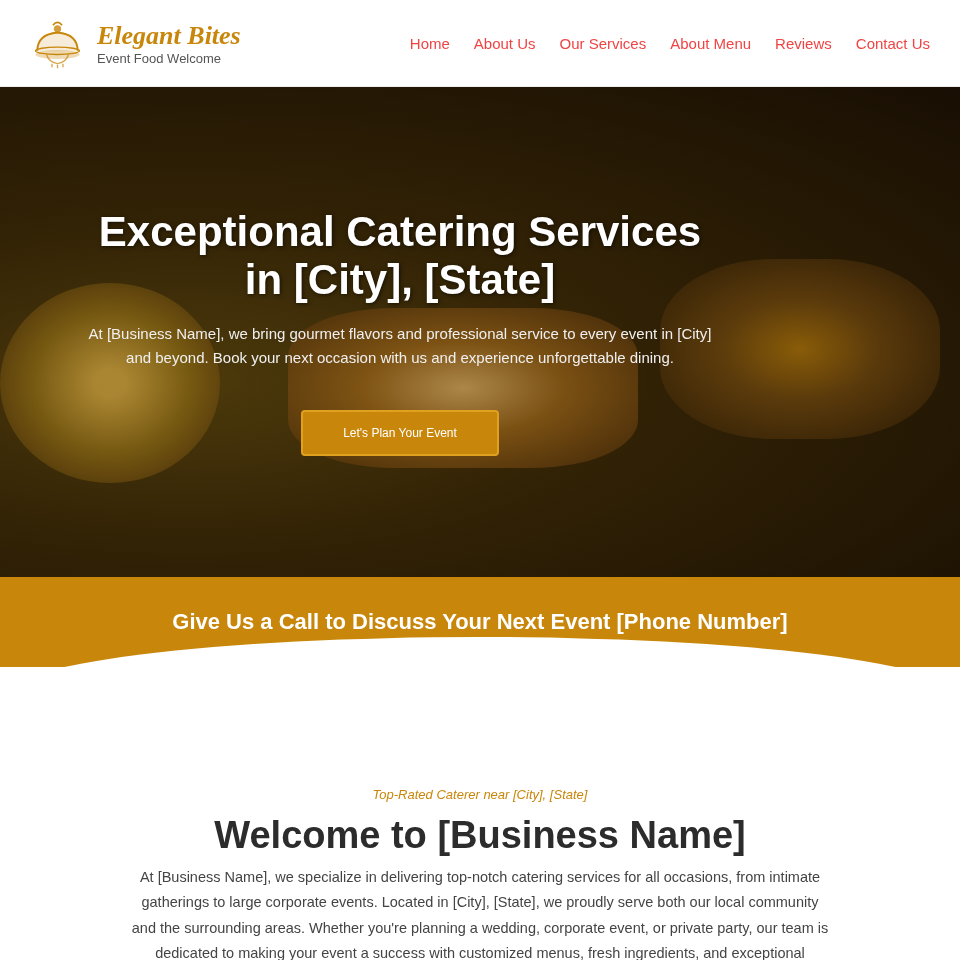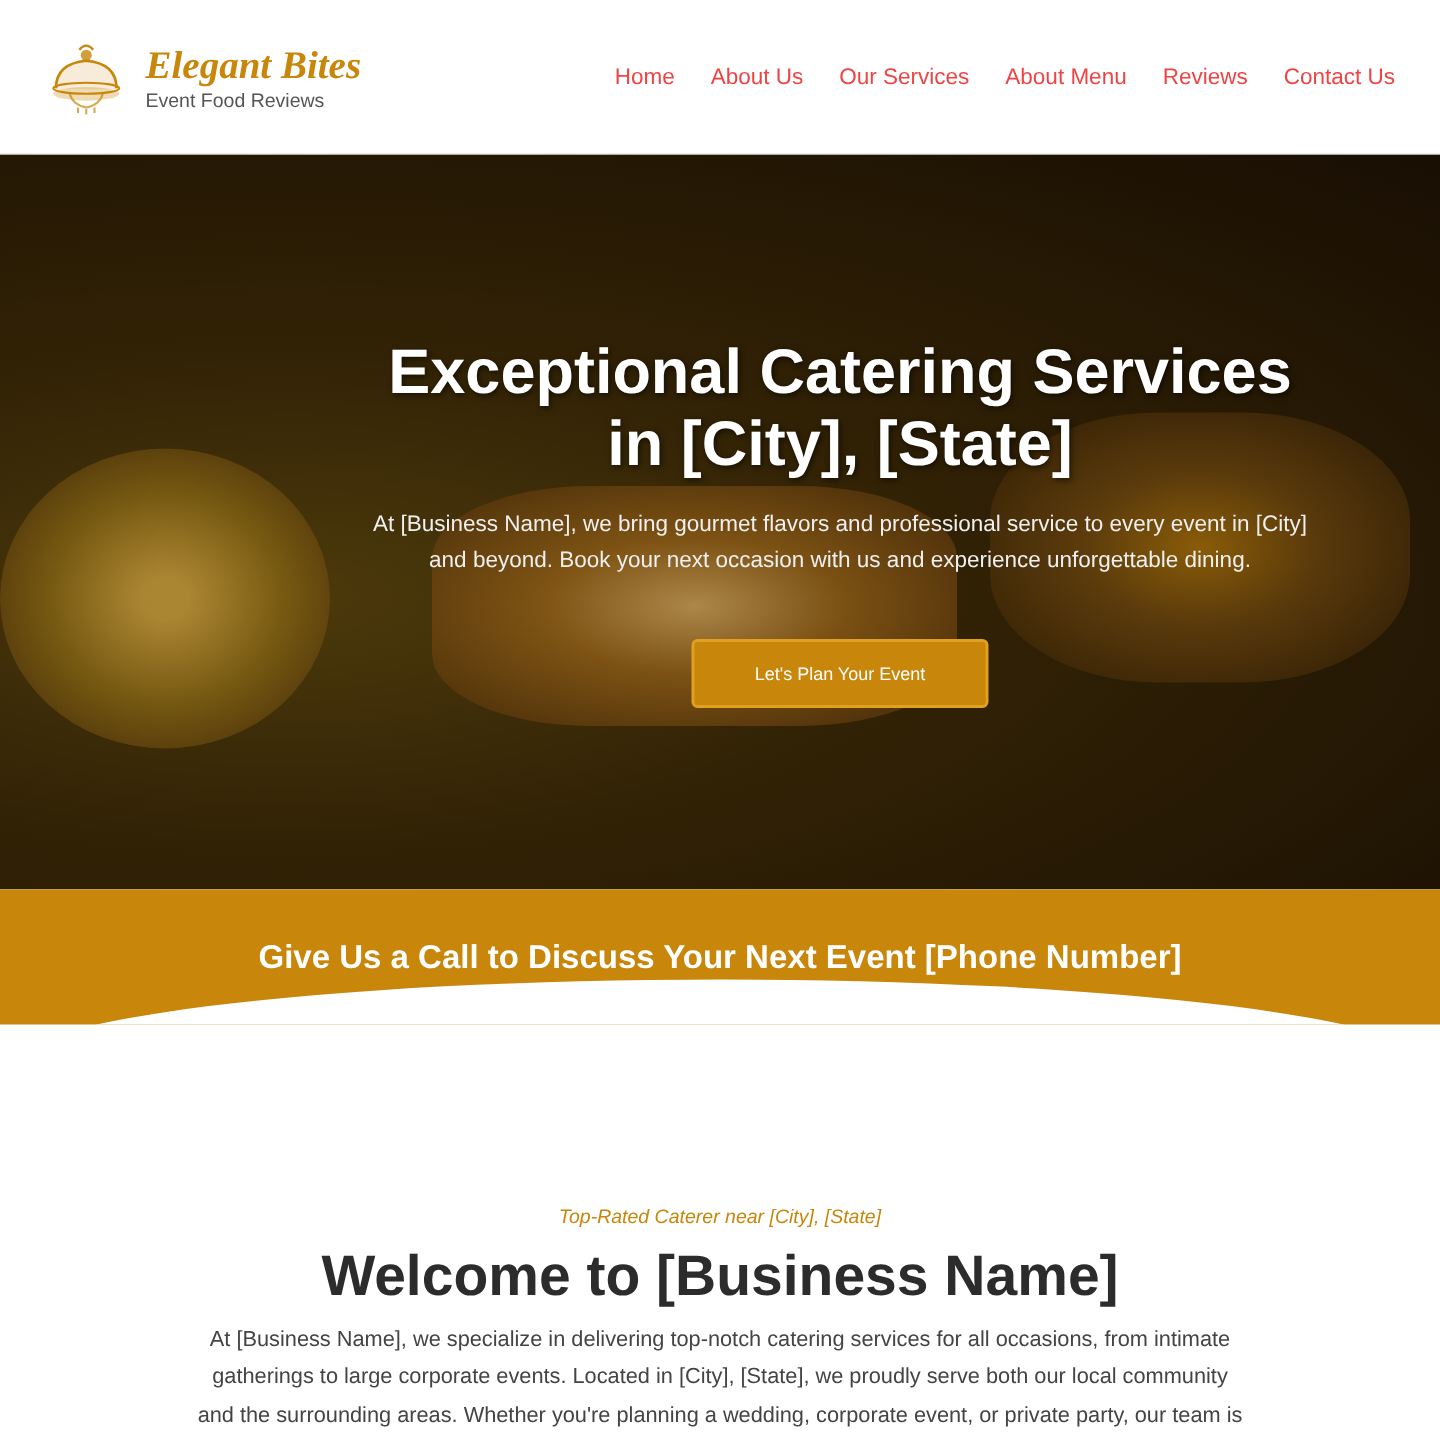--- a/index.html
+++ b/index.html
@@ -6,21 +6,21 @@
     body { font-family: 'Georgia', serif; width: 960px; overflow-x: hidden; }
 
     
     .header {
       display: flex;
       align-items: center;
       justify-content: space-between;
       padding: 10px 30px;
       background: #fff;
       border-bottom: 1px solid #eee;
-      height: 103px;
+      height: 87px;
     }
     .logo-area {
       display: flex;
       align-items: center;
       gap: 12px;
     }
     .logo-icon {
       width: 55px;
       height: 55px;
     }
@@ -56,21 +56,21 @@
     }
 
     
     .hero {
       position: relative;
       width: 960px;
       height: 490px;
       overflow: hidden;
       display: flex;
       align-items: center;
-      justify-content: flex-end;
+      justify-content: flex-start;
     }
     .hero-bg {
       position: absolute;
       inset: 0;
       background: 
         linear-gradient(rgba(0,0,0,0.45), rgba(0,0,0,0.45)),
         
         radial-gradient(ellipse at 20% 60%, #8B6914 0%, #5a3e0a 40%, #2c1a05 100%);
       background-size: cover;
     }
@@ -210,21 +210,21 @@
       <rect x="26" y="10" width="8" height="8" rx="4" fill="#c8860a" opacity="0.8"></rect>
       <path d="M25 10 Q30 4 35 10" fill="none" stroke="#c8860a" stroke-width="1.8"></path>
 
       <path d="M18 42 Q20 50 30 52 Q40 50 42 42" fill="none" stroke="#c8860a" stroke-width="1.5" opacity="0.7"></path>
       <line x1="24" y1="52" x2="24" y2="56" stroke="#c8860a" stroke-width="1.5" opacity="0.7"></line>
       <line x1="30" y1="53" x2="30" y2="57" stroke="#c8860a" stroke-width="1.5" opacity="0.7"></line>
       <line x1="36" y1="52" x2="36" y2="56" stroke="#c8860a" stroke-width="1.5" opacity="0.7"></line>
     </svg>
     <div class="logo-text-area">
       <span class="logo-title">Elegant Bites</span>
-      <span class="logo-subtitle">Event Food Reviews</span>
+      <span class="logo-subtitle">Event Food Welcome</span>
     </div>
   </div>
   <nav class="nav">
     <a>Home</a>
     <a>About Us</a>
     <a>Our Services</a>
     <a>About Menu</a>
     <a>Reviews</a>
     <a>Contact Us</a>
   </nav>

